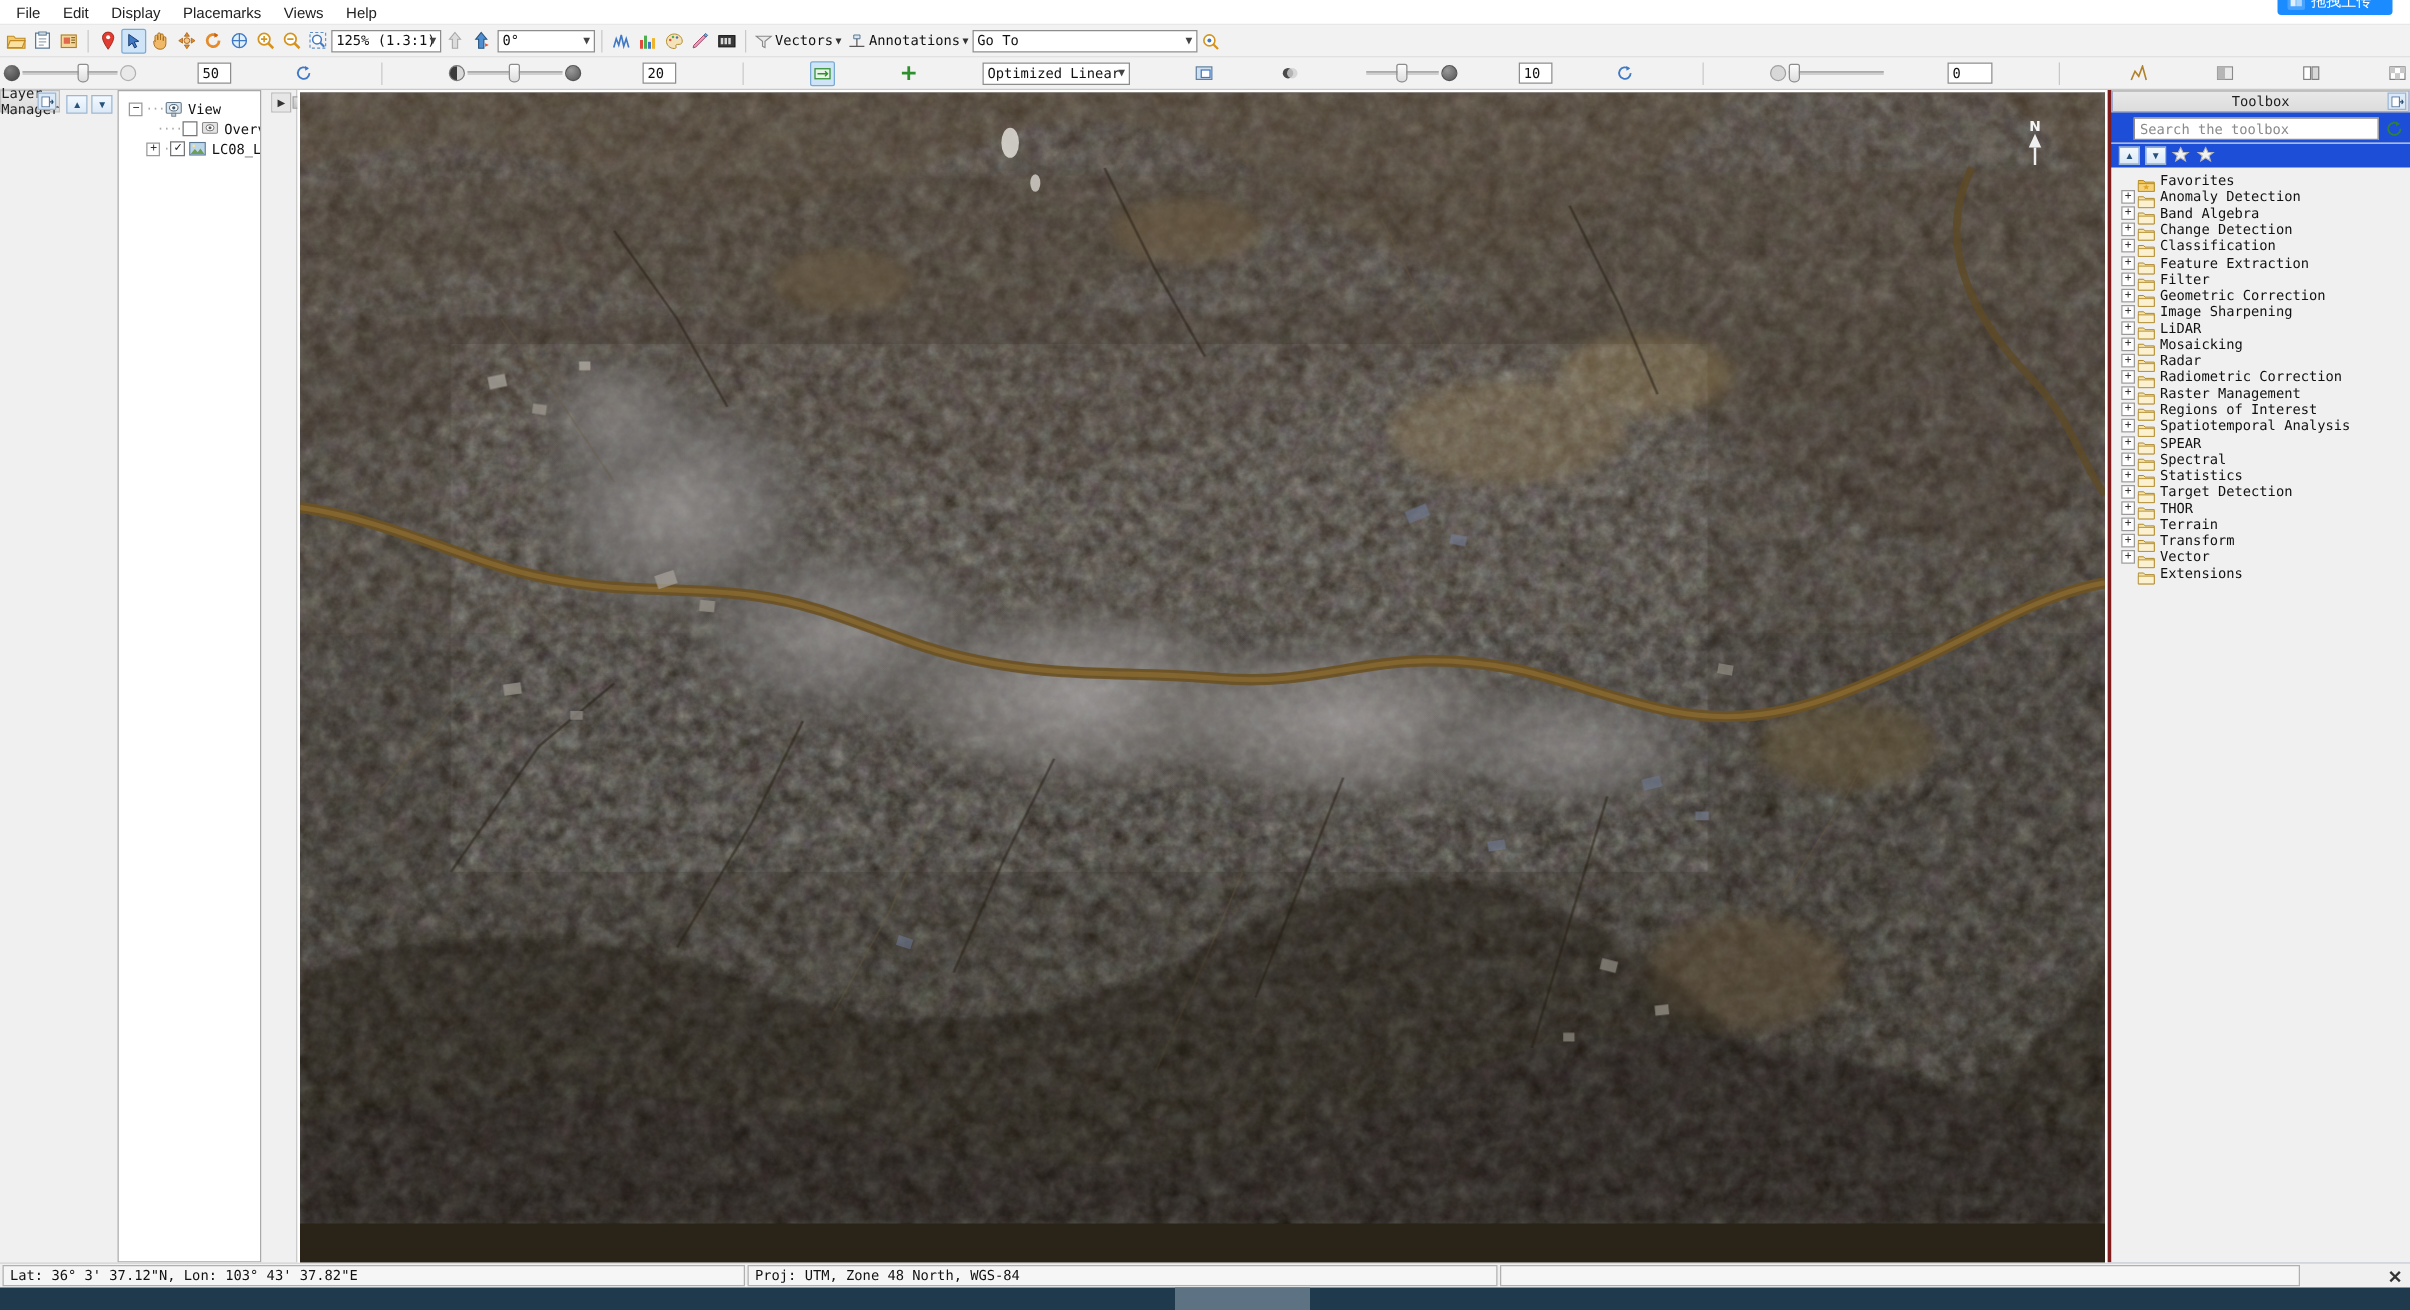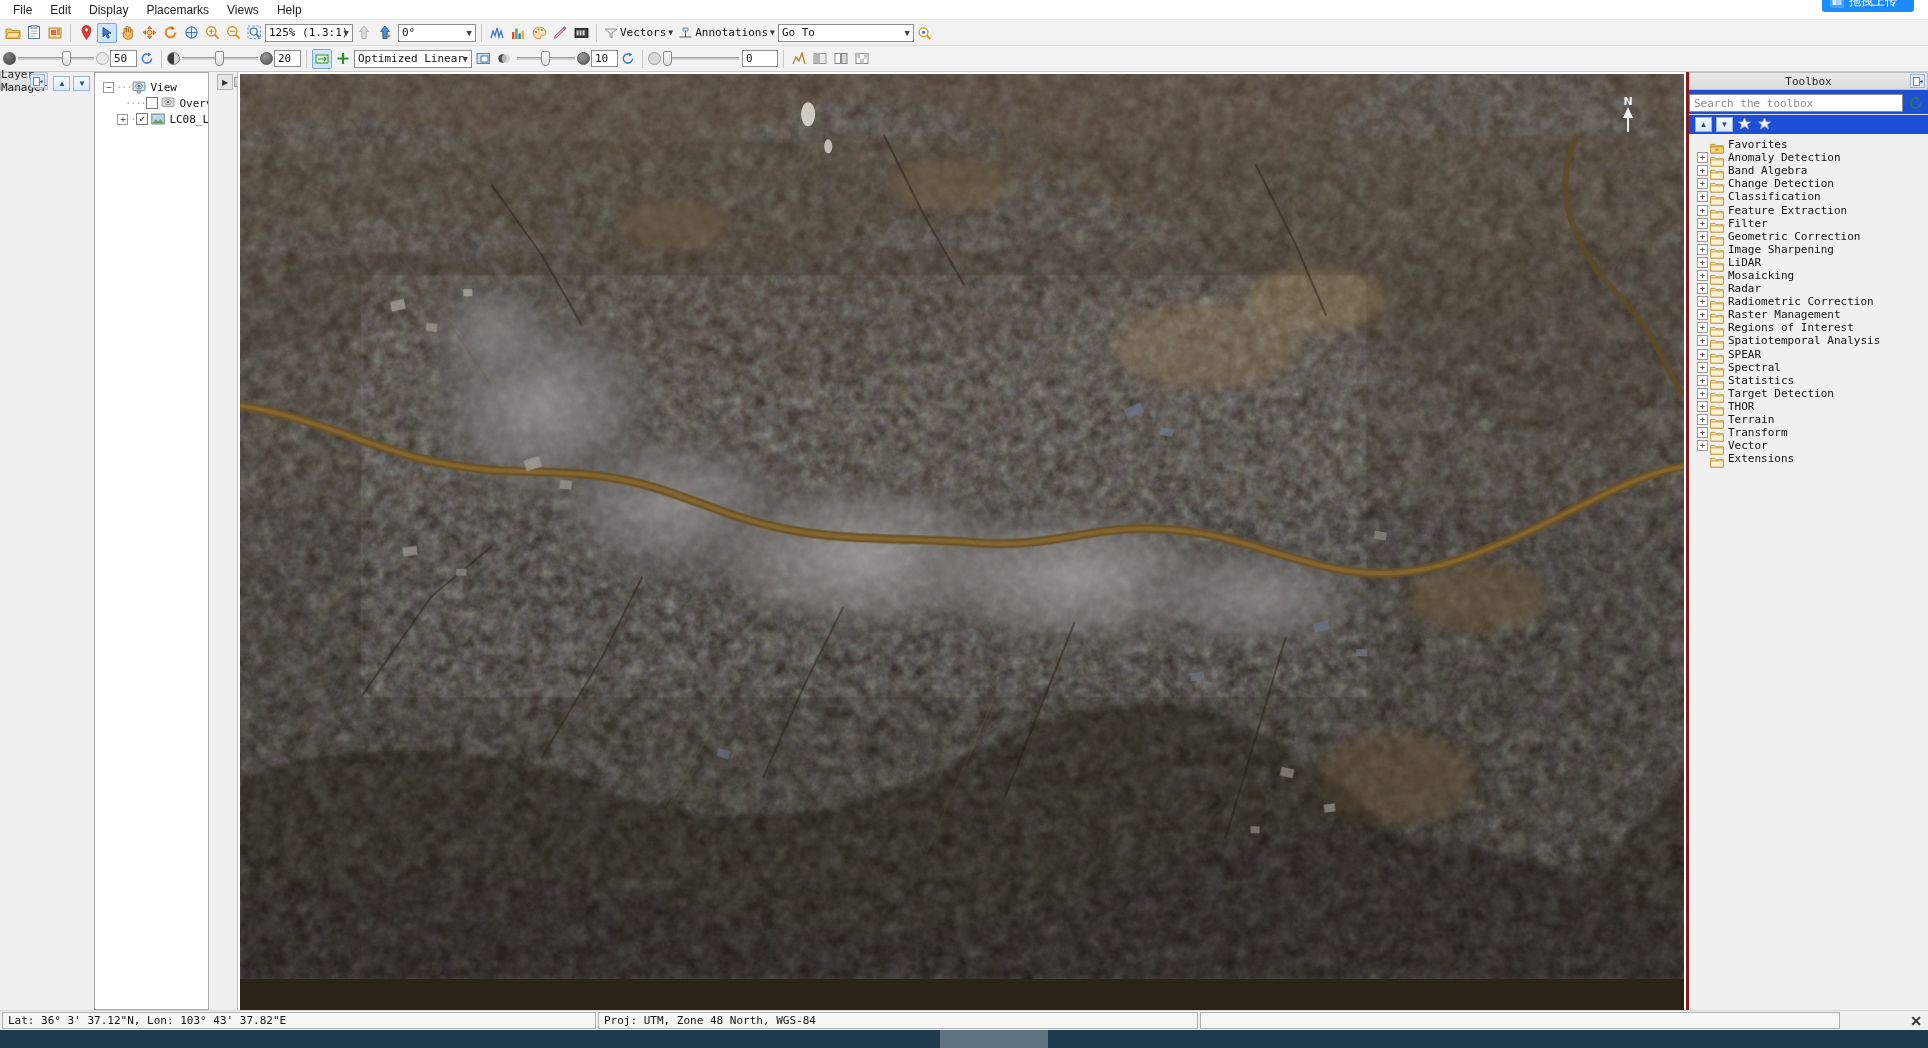--- a/index.html
+++ b/index.html
@@ -82,21 +82,21 @@
 
   
   .toolbar {
     flex: 0 0 26px; height: 26px;
     background: #f2f2f2;
     border-bottom: 1px solid #dcdcdc;
     display: flex; align-items: center;
     padding-left: 3px;
     gap: 1px;
   }
-  .toolbar.row2 { border-bottom: 1px solid #c8c8c8; }
+  .toolbar.row2 { border-bottom: 1px solid #c8c8c8; justify-content: space-between; }
 
   .tbtn {
     width: 20px; height: 20px;
     display: flex; align-items: center; justify-content: center;
     border: 1px solid transparent; border-radius: 2px;
     position: relative;
   }
   .tbtn.active { border-color: #7aabd4; background: #cfe4f7; }
   .tbtn svg { display: block; }
 
@@ -115,21 +115,21 @@
     position: relative;
   }
   .combo .cb-val { white-space: nowrap; overflow: hidden; }
   .combo .cb-arrow {
     position: absolute; right: 3px; top: 0; height: 100%;
     display: flex; align-items: center;
     color: #444; font-size: 9px;
   }
   .combo.zoom { width: 88px; }
   .combo.rot  { width: 78px; margin-left: 2px; }
-  .combo.goto { width: 136px; }
+  .combo.goto { width: 180px; }
 
   .numbox {
     width: 27px; height: 17px;
     border: 1px solid #8d8d8d; background: #fff;
     font-size: 11px; color: #111;
     font-family: "DejaVu Sans Mono", monospace;
     display: flex; align-items: center; padding-left: 3px;
   }
   .numbox.wide { width: 36px; }
 
@@ -301,21 +301,21 @@
   
   .tbx-panel {
     width: 242px; flex: 0 0 242px;
     display: flex; flex-direction: column;
     background: #1d4ed8;
     border-left: 3px solid #7f1d1d;
   }
   .tbx-search-row {
     height: 24px; flex: 0 0 24px;
     display: flex; align-items: center; gap: 4px;
-    padding: 2px 4px 0 0;
+    padding: 2px 4px 0 18px;
   }
   .tbx-search {
     flex: 1 1 auto; height: 18px;
     border: 1px solid #8d8d8d; background: #fff;
     display: flex; align-items: center; padding-left: 4px;
     font-family: "DejaVu Sans Mono", monospace;
     font-size: 11px; color: #8a8a8a;
   }
   .tbx-refresh { width: 17px; height: 17px; display:flex;align-items:center;justify-content:center; }
   .tbx-bar {

